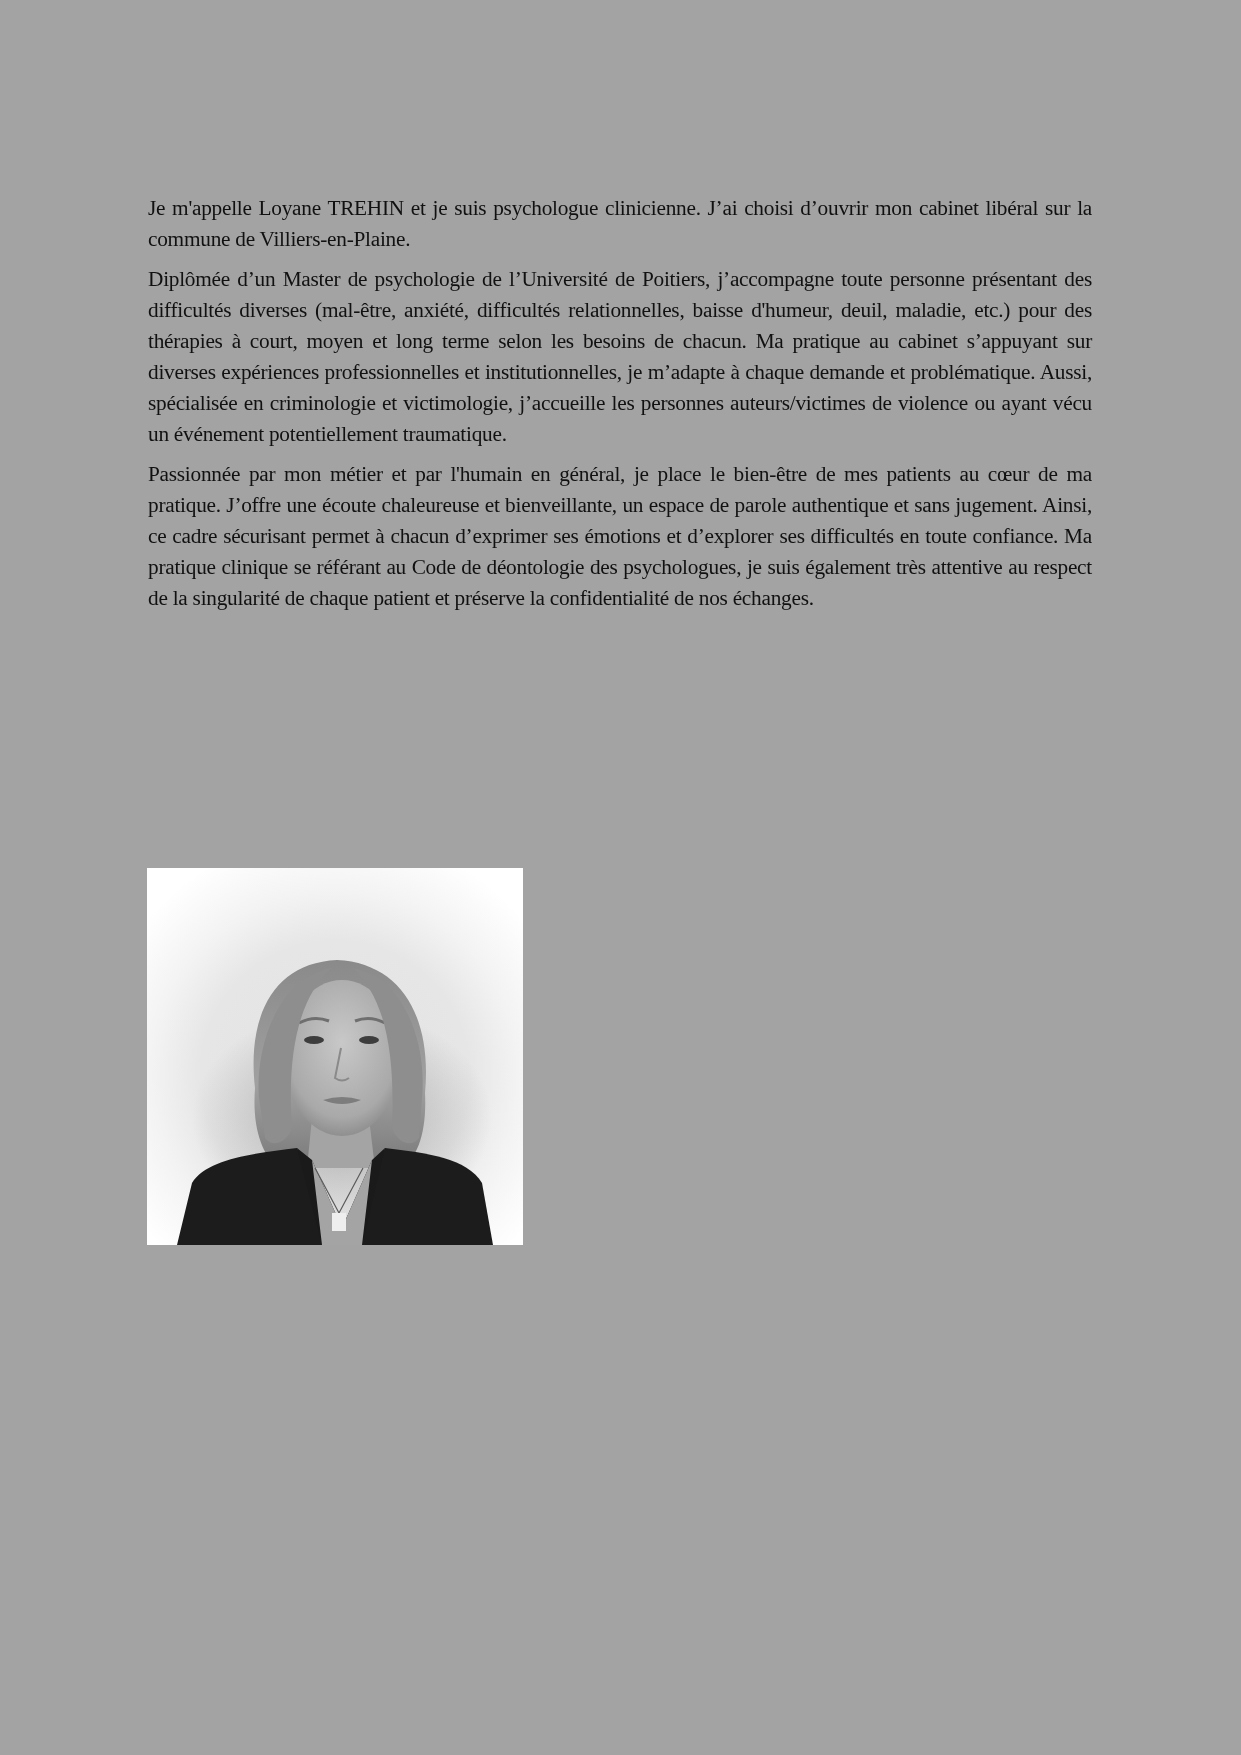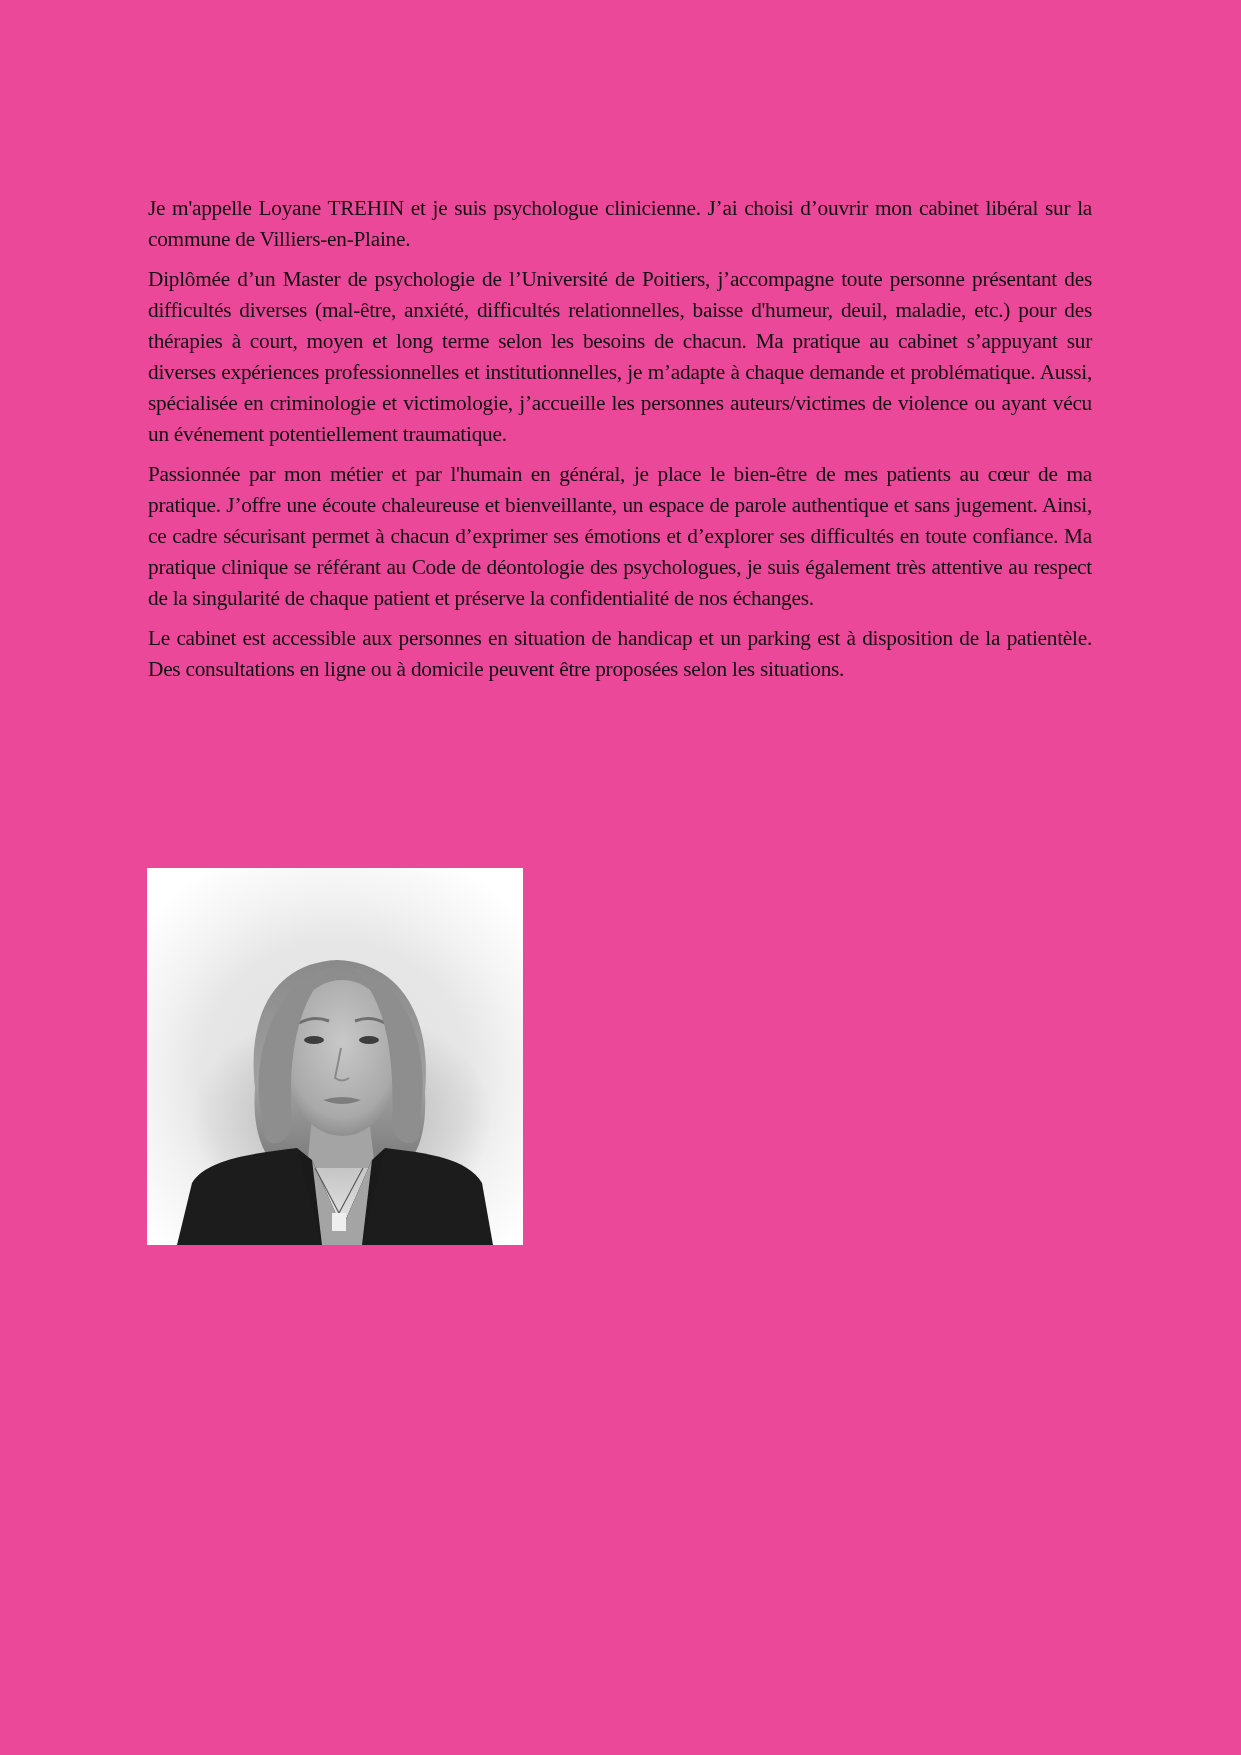--- a/index.html
+++ b/index.html
@@ -12,21 +12,21 @@
       height: 1755px;
       position: relative;
       overflow: hidden;
     }
     .page {
       position: absolute;
       left: 0;
       top: 0;
       width: 1241px;
       height: 1755px;
-      background: #ec4899;
+      background: #a3a3a3;
     }
     .content {
       position: absolute;
       left: 148px;
       top: 193px;
       width: 944px;
       font-family: "Liberation Serif", "DejaVu Serif", serif;
       font-size: 21.3px;
       line-height: 31px;
       color: #111111;
@@ -54,21 +54,20 @@
     }
   </style>
 </head>
 <body>
 
 <div class="page">
   <div class="content">
     <p>Je m'appelle Loyane TREHIN et je suis psychologue clinicienne. J’ai choisi d’ouvrir mon cabinet libéral sur la commune de Villiers-en-Plaine.</p>
     <p>Diplômée d’un Master de psychologie de l’Université de Poitiers, j’accompagne toute personne présentant des difficultés diverses (mal-être, anxiété, difficultés relationnelles, baisse d'humeur, deuil, maladie, etc.) pour des thérapies à court, moyen et long terme selon les besoins de chacun. Ma pratique au cabinet s’appuyant sur diverses expériences professionnelles et institutionnelles, je m’adapte à chaque demande et problématique. Aussi, spécialisée en criminologie et victimologie, j’accueille les personnes auteurs/victimes de violence ou ayant vécu un événement potentiellement traumatique.</p>
     <p>Passionnée par mon métier et par l'humain en général, je place le bien-être de mes patients au cœur de ma pratique. J’offre une écoute chaleureuse et bienveillante, un espace de parole authentique et sans jugement. Ainsi, ce cadre sécurisant permet à chacun d’exprimer ses émotions et d’explorer ses difficultés en toute confiance. Ma pratique clinique se référant au Code de déontologie des psychologues, je suis également très attentive au respect de la singularité de chaque patient et préserve la confidentialité de nos échanges.</p>
-    <p>Le cabinet est accessible aux personnes en situation de handicap et un parking est à disposition de la patientèle. Des consultations en ligne ou à domicile peuvent être proposées selon les situations.</p>
   </div>
 
   <div class="photo" title="Black-and-white portrait photo of a woman with shoulder-length wavy hair, dark shirt and pendant necklace">
     <svg viewBox="0 0 376 377" xmlns="http://www.w3.org/2000/svg">
       <defs>
         <radialGradient id="bg" cx="50%" cy="55%" r="65%">
           <stop offset="0%" stop-color="#e3e3e3"></stop>
           <stop offset="55%" stop-color="#e6e6e6"></stop>
           <stop offset="75%" stop-color="#f3f3f3"></stop>
           <stop offset="100%" stop-color="#ffffff"></stop>

